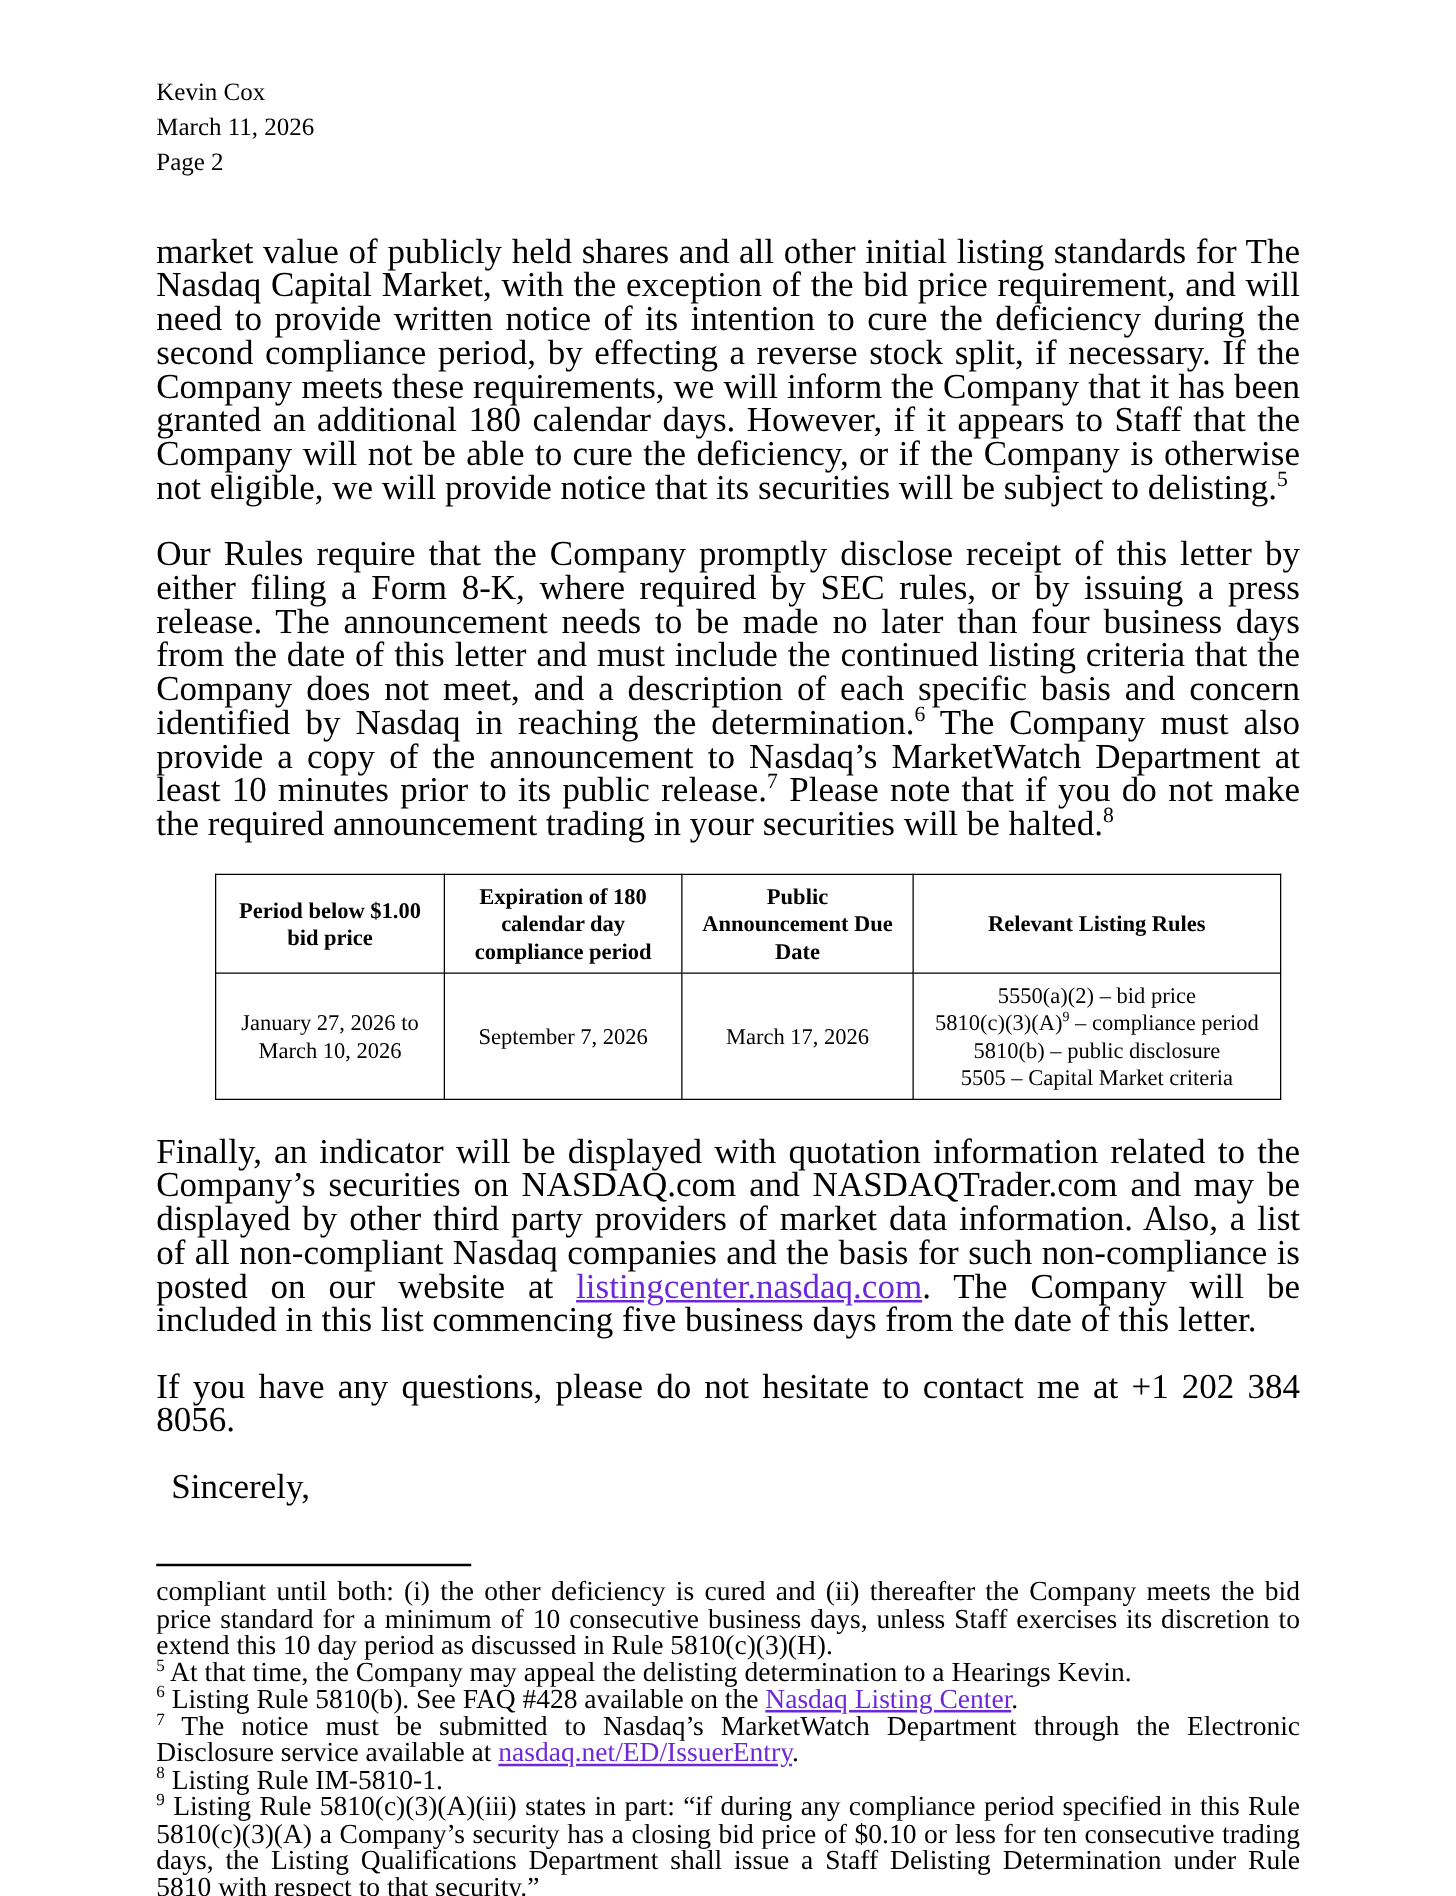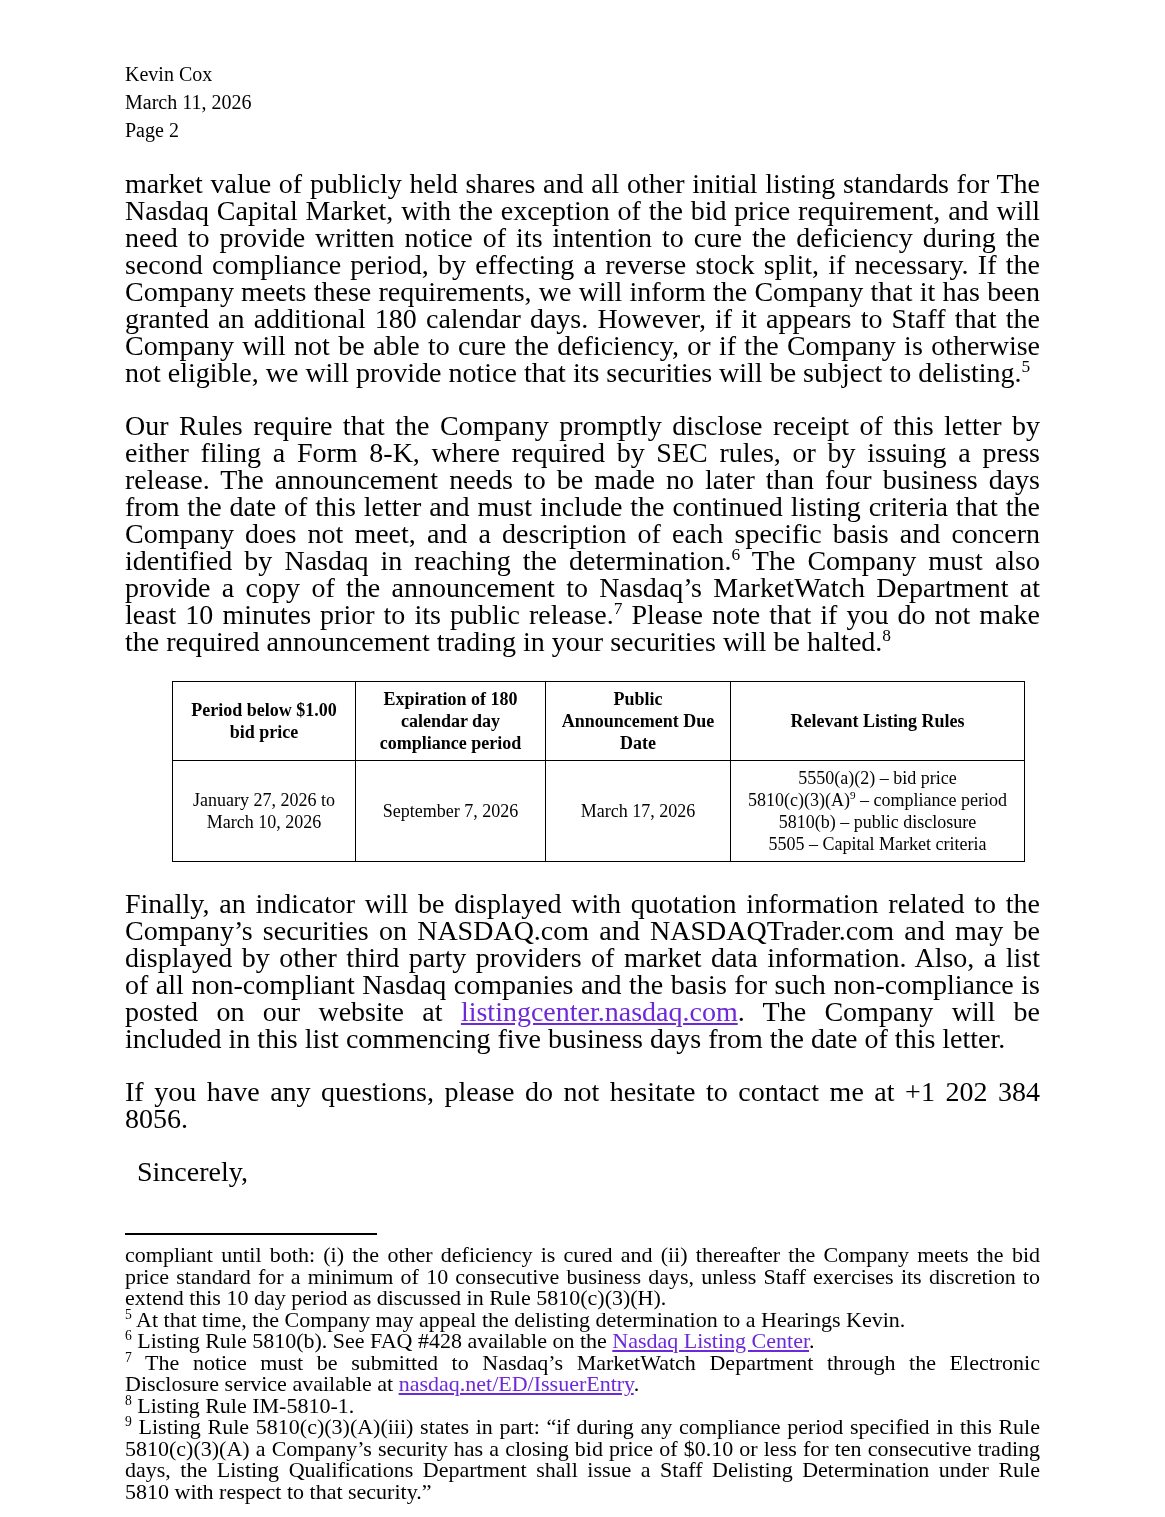--- a/index.html
+++ b/index.html
@@ -13,21 +13,21 @@
   }
   .page {
     width: 1165px;
     height: 1517px;
     padding: 60px 125px 20px 125px;
   }
   .hdr-line {
     font-size: 20px;
     line-height: 28px;
   }
-  .letter-header { margin-bottom: 26px; }
+  .letter-header { margin-bottom: 44px; }
   .para {
     font-size: 28px;
     line-height: 27px;
     text-align: justify;
     margin-bottom: 26px;
   }
   sup {
     font-size: 0.62em;
     vertical-align: super;
     line-height: 0;

